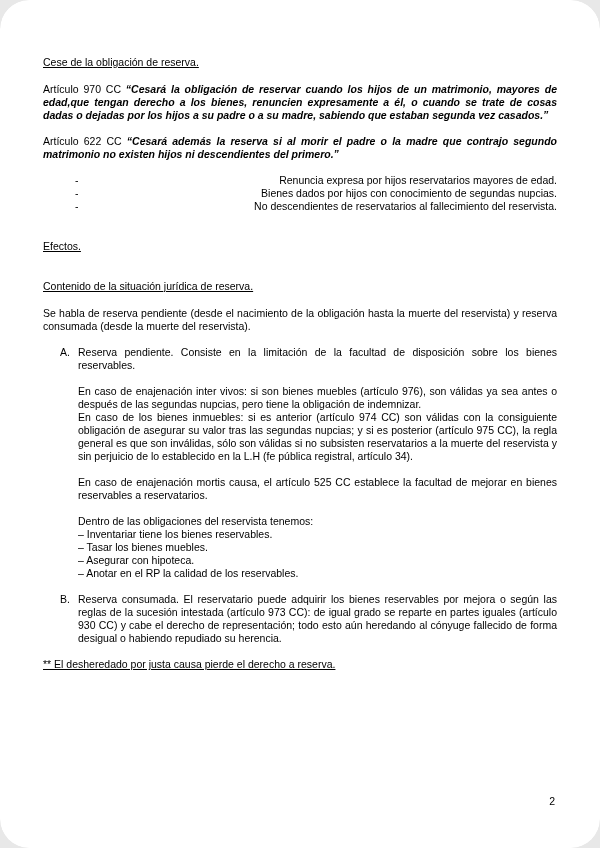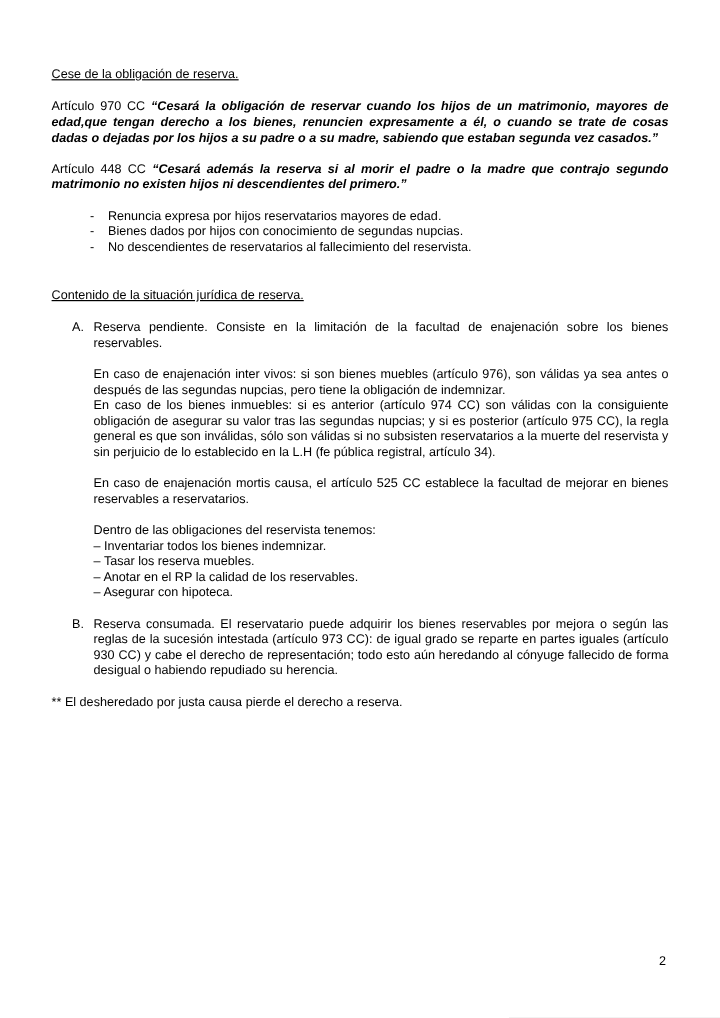--- a/index.html
+++ b/index.html
@@ -1,15 +1,15 @@
 <!DOCTYPE html>
 <html><head>
 <meta charset="utf-8">
 <style>
-  * { box-sizing: border-box; }
+  * { box-sizing: border-box; border-radius: 29px; }
   html, body { margin: 0; padding: 0; background: #e8e8e8; }
   .page {
     width: 600px;
     height: 848px;
     margin: 0 auto;
     background: #ffffff;
     position: relative;
     padding: 56px 43px 0 43px;
     font-family: "Liberation Sans", "DejaVu Sans", sans-serif;
     font-size: 10.5px;
@@ -26,80 +26,82 @@
   p.para {
     margin: 0 0 13px 0;
     text-align: justify;
   }
   p.para.tight { margin-bottom: 0; margin-top: 11px; }
   .italic { font-style: italic; font-weight: bold; }
 
   .dash-list { margin: 0 0 13px 0; padding-left: 32px; }
   .dash-item { display: flex; }
   .dash-marker { flex: 0 0 15px; width: 15px; }
-  .dash-text { flex: 1; }
+  .dash-text { flex: 1; text-align: right; }
 
   .alpha-item { display: flex; padding-left: 17px; margin: 0; }
   .alpha-marker { flex: 0 0 18px; width: 18px; }
   .alpha-body { flex: 1; min-width: 0; }
 
   .obl-list { margin: 0 0 13px 0; }
 
-  .footnote { text-align: left; }
+  .footnote { text-align: left; text-decoration: underline; }
 
   .page-number {
     position: absolute;
     right: 45px;
     bottom: 40px;
   }
 </style>
 </head>
 <body>
 
 <div class="page">
 
   <div class="heading first">Cese de la obligación de reserva.</div>
 
   <p class="para"><span>Artículo 970 CC</span> <span class="italic">“Cesará la obligación de reservar cuando los hijos de un matrimonio, mayores de edad,que tengan derecho a los bienes, renuncien expresamente a él, o cuando se trate de cosas dadas o dejadas por los hijos a su padre o a su madre, sabiendo que estaban segunda vez casados.”</span></p>
 
-  <p class="para"><span>Artículo 448 CC</span> <span class="italic">“Cesará además la reserva si al morir el padre o la madre que contrajo segundo matrimonio no existen hijos ni descendientes del primero.”</span></p>
+  <p class="para"><span>Artículo 622 CC</span> <span class="italic">“Cesará además la reserva si al morir el padre o la madre que contrajo segundo matrimonio no existen hijos ni descendientes del primero.”</span></p>
 
   <div class="dash-list">
     <div class="dash-item">
       <span class="dash-marker">-</span>
       <span class="dash-text">Renuncia expresa por hijos reservatarios mayores de edad.</span>
     </div>
     <div class="dash-item">
       <span class="dash-marker">-</span>
       <span class="dash-text">Bienes dados por hijos con conocimiento de segundas nupcias.</span>
     </div>
     <div class="dash-item">
       <span class="dash-marker">-</span>
       <span class="dash-text">No descendientes de reservatarios al fallecimiento del reservista.</span>
     </div>
   </div>
 
+  <div class="heading">Efectos.</div>
 
 
   <div class="heading">Contenido de la  situación jurídica de reserva.</div>
 
+  <p class="para">Se habla de reserva pendiente (desde el nacimiento de la obligación hasta la muerte del reservista) y reserva consumada (desde la muerte del  reservista).</p>
 
   <div class="alpha-item">
     <span class="alpha-marker">A.</span>
     <div class="alpha-body">
-      <p class="para">Reserva pendiente. Consiste en la limitación de la facultad de enajenación sobre los bienes reservables.</p>
+      <p class="para">Reserva pendiente. Consiste en la limitación de la facultad de disposición sobre los bienes reservables.</p>
       <p class="para tight">En caso de enajenación inter vivos: si son bienes muebles (artículo 976), son válidas ya sea antes o después de las segundas nupcias, pero tiene la obligación de indemnizar.</p>
       <p class="para">En caso de los bienes inmuebles: si es anterior (artículo  974 CC) son válidas con la consiguiente obligación de asegurar su valor tras las segundas nupcias; y si es posterior (artículo 975 CC), la regla general es  que son inválidas, sólo son válidas si no subsisten reservatarios a la muerte del reservista y sin perjuicio de lo establecido en la L.H (fe pública registral, artículo 34).</p>
       <p class="para">En caso de enajenación mortis causa, el artículo 525  CC establece la facultad de mejorar en bienes reservables a reservatarios.</p>
       <p class="para tight">Dentro de las obligaciones del reservista tenemos:</p>
       <div class="obl-list">
-        <div>– Inventariar todos los bienes indemnizar.</div>
-        <div>– Tasar los reserva muebles.</div>
+        <div>– Inventariar tiene los bienes reservables.</div>
+        <div>– Tasar los bienes muebles.</div>
+        <div>– Asegurar con hipoteca.</div>
         <div>–  Anotar en el RP la calidad de los reservables.</div>
-        <div>– Asegurar con hipoteca.</div>
       </div>
     </div>
   </div>
 
   <div class="alpha-item">
     <span class="alpha-marker">B.</span>
     <div class="alpha-body">
       <p class="para">Reserva consumada.  El reservatario puede adquirir los bienes reservables por mejora o según las reglas de la sucesión intestada (artículo 973 CC):  de igual grado se reparte en partes iguales (artículo 930 CC) y cabe  el derecho de representación; todo esto aún heredando al cónyuge fallecido de forma desigual o habiendo repudiado su herencia.</p>
     </div>
   </div>

